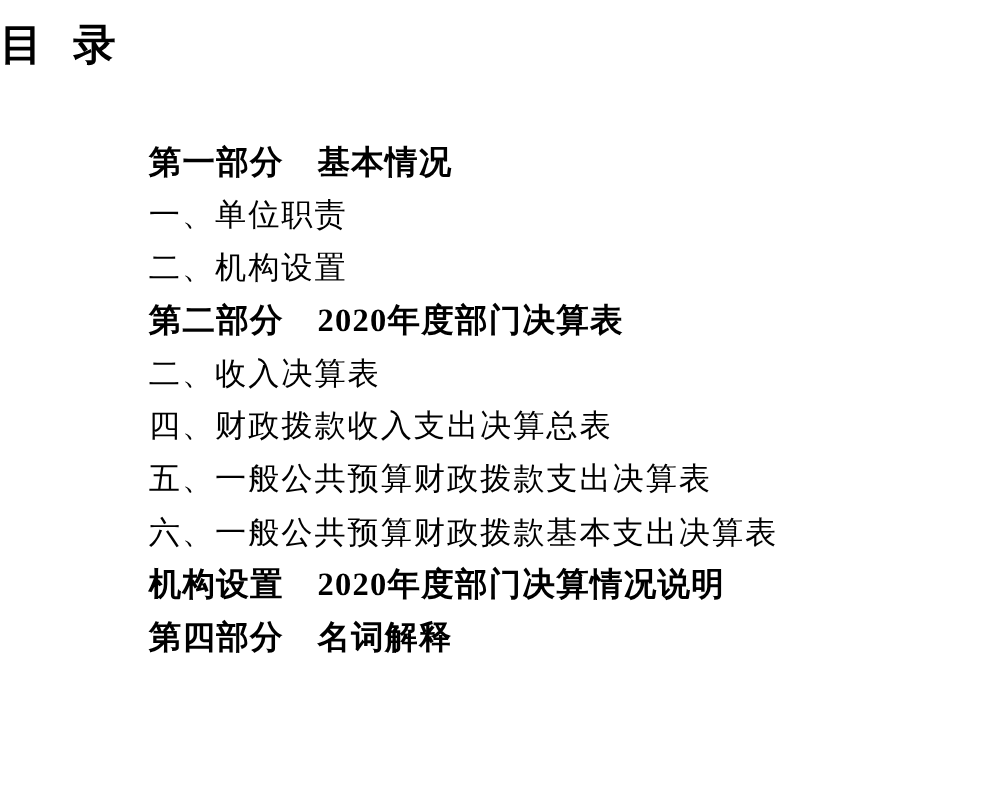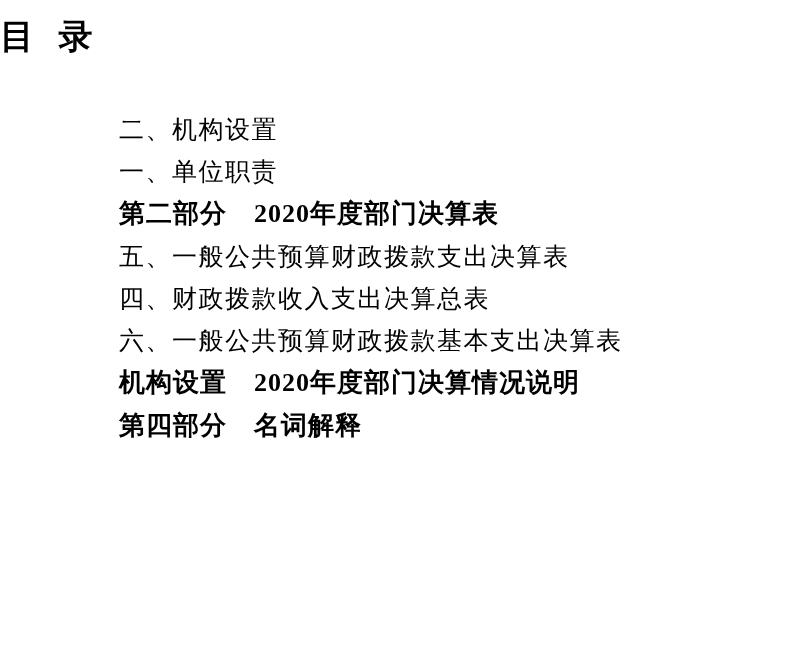--- a/index.html
+++ b/index.html
@@ -59,33 +59,35 @@
 </style>
 </head>
 <body>
 
 <div class="page">
 
   <h1 class="doc-title">目 录</h1>
 
   <nav class="toc">
 
+    <div class="toc-line heading">第一部分　基本情况</div>
+
+    <div class="toc-line item">一、单位职责</div>
 
     <div class="toc-line item">二、机构设置</div>
-
-    <div class="toc-line item">一、单位职责</div>
 
     <div class="toc-line heading">第二部分　2020年度部门决算表</div>
 
 
+    <div class="toc-line item">二、收入决算表</div>
 
 
+    <div class="toc-line item">四、财政拨款收入支出决算总表</div>
+
     <div class="toc-line item">五、一般公共预算财政拨款支出决算表</div>
-
-    <div class="toc-line item">四、财政拨款收入支出决算总表</div>
 
     <div class="toc-line item">六、一般公共预算财政拨款基本支出决算表</div>
 
     <div class="toc-line heading">机构设置　2020年度部门决算情况说明</div>
 
     <div class="toc-line heading">第四部分　名词解释</div>
 
   </nav>
 
 </div>

